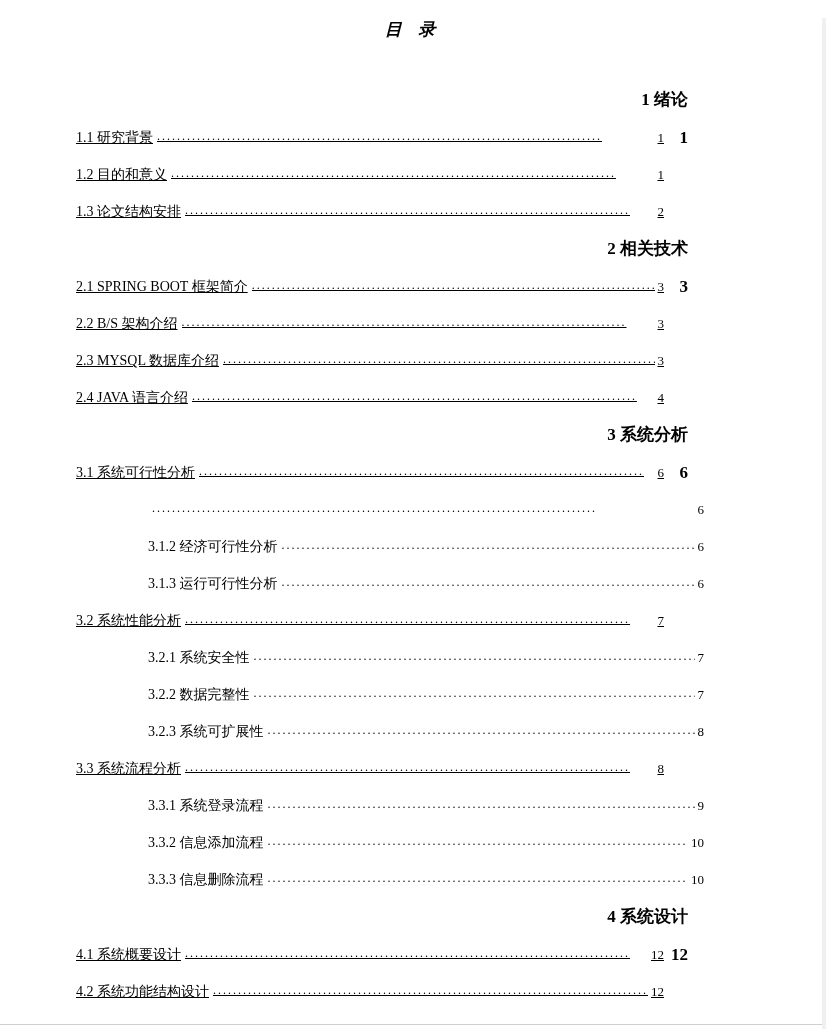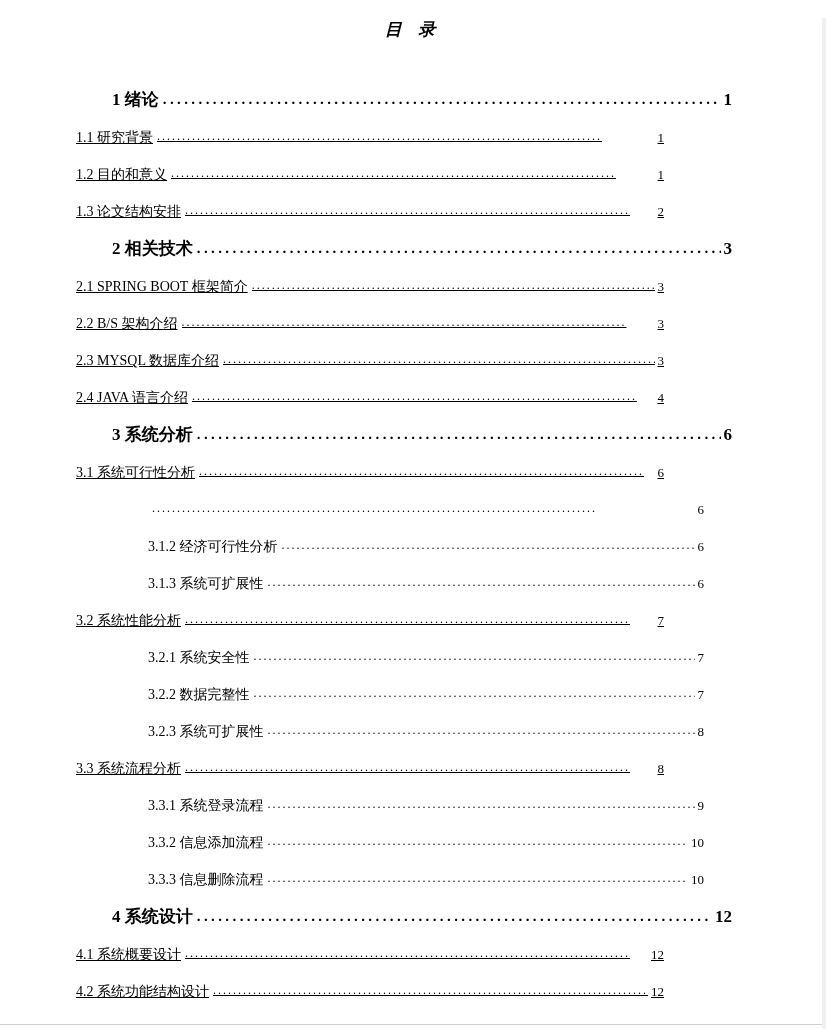--- a/index.html
+++ b/index.html
@@ -64,22 +64,23 @@
     text-align: right;
     white-space: nowrap;
   }
 
   
   .lvl1 {
     font-size: 17px;
     font-weight: bold;
     height: 38px;
     line-height: 38px;
-    margin-left: 112px;
+    margin-left: 68px;
     width: 620px;
+    flex-direction: column;
   }
   .lvl1 .leader { letter-spacing: 3.4px; font-weight: bold; font-size: 15px;}
   .lvl1 .page-no { font-size: 17px; }
 
   
   .lvl2 {
     font-size: 14px;
     height: 37px;
     line-height: 37px;
     margin-left: 76px;
@@ -185,21 +186,21 @@
       <li class="toc-entry lvl3">
         <span class="leader">.........................................................................................</span>
         <span class="page-no">6</span>
       </li>
       <li class="toc-entry lvl3">
         <span class="label">3.1.2 经济可行性分析</span>
         <span class="leader">.........................................................................................</span>
         <span class="page-no">6</span>
       </li>
       <li class="toc-entry lvl3">
-        <span class="label">3.1.3 系统可扩展性</span>
+        <span class="label">3.1.3 运行可行性分析</span>
         <span class="leader">.........................................................................................</span>
         <span class="page-no">6</span>
       </li>
       <li class="toc-entry lvl2">
         <span class="label">3.2 系统性能分析</span>
         <span class="leader">.........................................................................................</span>
         <span class="page-no">7</span>
       </li>
       <li class="toc-entry lvl3">
         <span class="label">3.2.1 系统安全性</span>

